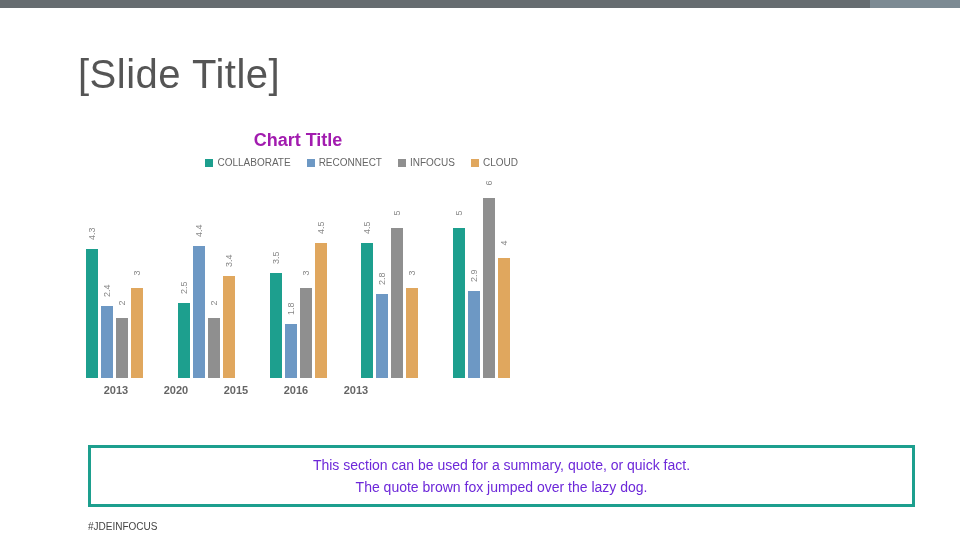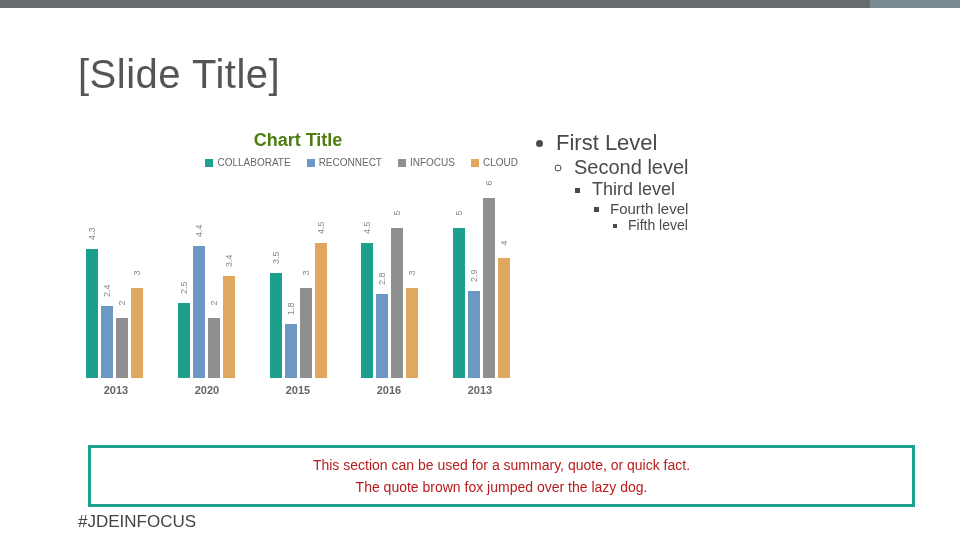--- a/index.html
+++ b/index.html
@@ -53,21 +53,21 @@
   }
   .chart-panel {
     width: 440px;
     height: 300px;
     position: relative;
   }
   .chart-title {
     text-align: center;
     font-size: 18px;
     font-weight: 600;
-    color: #4d7c0f;
+    color: #a21caf;
     margin-bottom: 6px;
   }
   .legend {
     display: flex;
     justify-content: flex-end;
     gap: 16px;
     font-size: 10px;
     color: #666;
     margin-bottom: 10px;
   }
@@ -102,21 +102,21 @@
     transform: rotate(-90deg);
     transform-origin: center;
     white-space: nowrap;
     margin-bottom: 10px;
     display: block;
     width: 12px;
     text-align: center;
   }
   .xaxis {
     display: flex;
-    justify-content: space-between;
+    justify-content: flex-start;
     padding: 6px 8px 0 8px;
     font-size: 11px;
     font-weight: 700;
     color: #666;
   }
   .xaxis span { width: 60px; text-align: center; }
 
   .bullets-panel {
     flex: 1;
     color: #4a4a4a;
@@ -134,28 +134,28 @@
     right: 45px;
     top: 445px;
     height: 56px;
     border: 3px solid #1d9f8e;
     background: #ffffff;
     display: flex;
     flex-direction: column;
     justify-content: center;
     align-items: center;
     font-size: 14px;
-    color: #b91c1c;
+    color: #6d28d9;
     line-height: 1.6;
   }
   .hashtag {
     position: absolute;
-    left: 78px;
+    left: 88px;
     bottom: 8px;
-    font-size: 17px;
+    font-size: 10px;
     color: #444;
   }
 </style>
 </head>
 <body>
 
 <div class="slide">
   <div class="top-bar"></div>
   <div class="accent-bar-1"></div>
 
@@ -277,41 +277,20 @@
         </div>
       <div class="xaxis" id="xaxis">
           <span>2013</span>
           <span>2020</span>
           <span>2015</span>
           <span>2016</span>
           <span>2013</span>
         </div>
     </div>
 
-    <div class="bullets-panel">
-      <ul>
-        <li class="lvl1"><span>First Level</span>
-          <ul>
-            <li class="lvl2"><span>Second level</span>
-              <ul>
-                <li class="lvl3"><span>Third level</span>
-                  <ul>
-                    <li class="lvl4"><span>Fourth level</span>
-                      <ul>
-                        <li class="lvl5"><span>Fifth level</span></li>
-                      </ul>
-                    </li>
-                  </ul>
-                </li>
-              </ul>
-            </li>
-          </ul>
-        </li>
-      </ul>
-    </div>
 
   </div>
 
   <div class="summary-box">
     <div>This section can be used for a summary, quote, or quick fact.</div>
     <div>The quote brown fox jumped over the lazy dog.</div>
   </div>
 
   <div class="hashtag">#JDEINFOCUS</div>
 </div>

